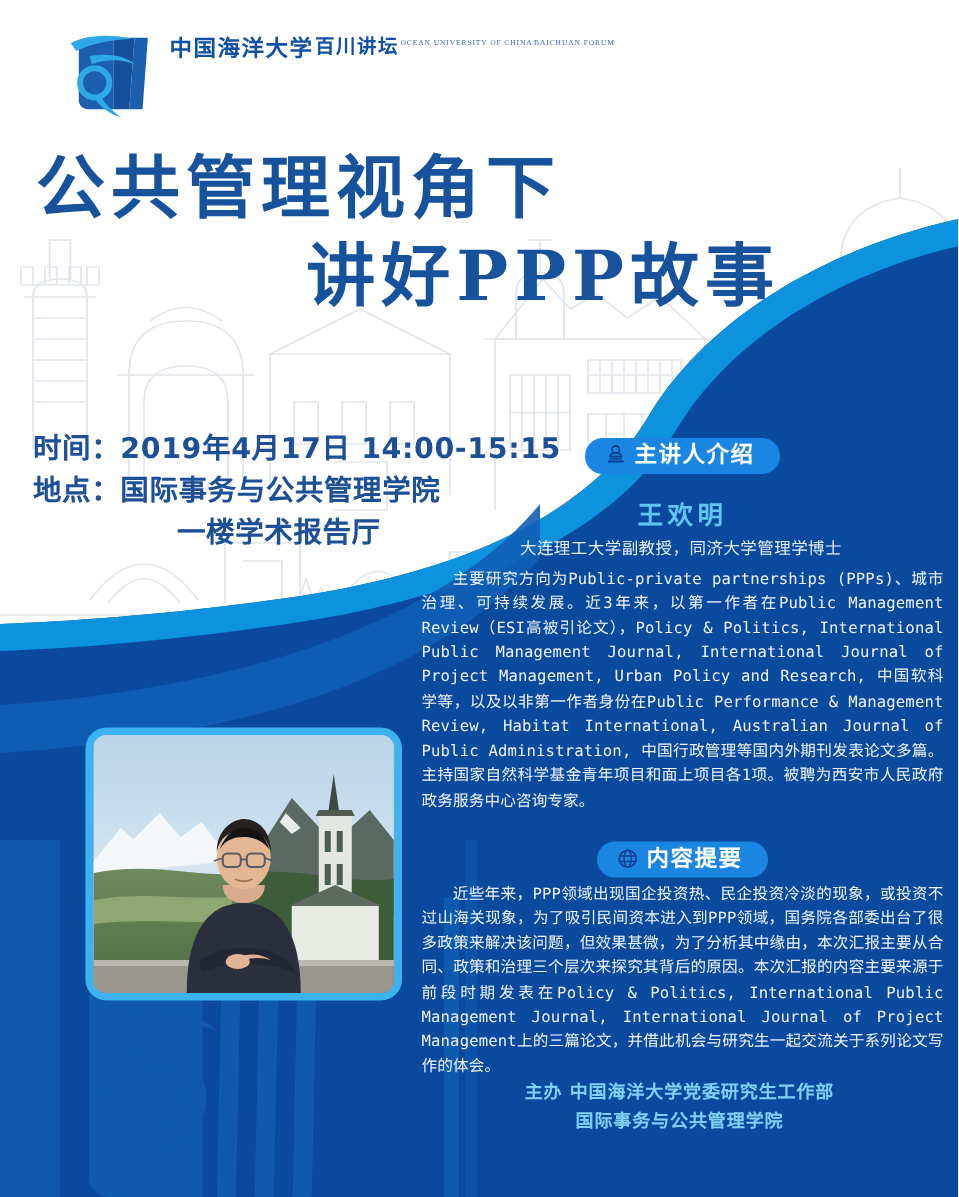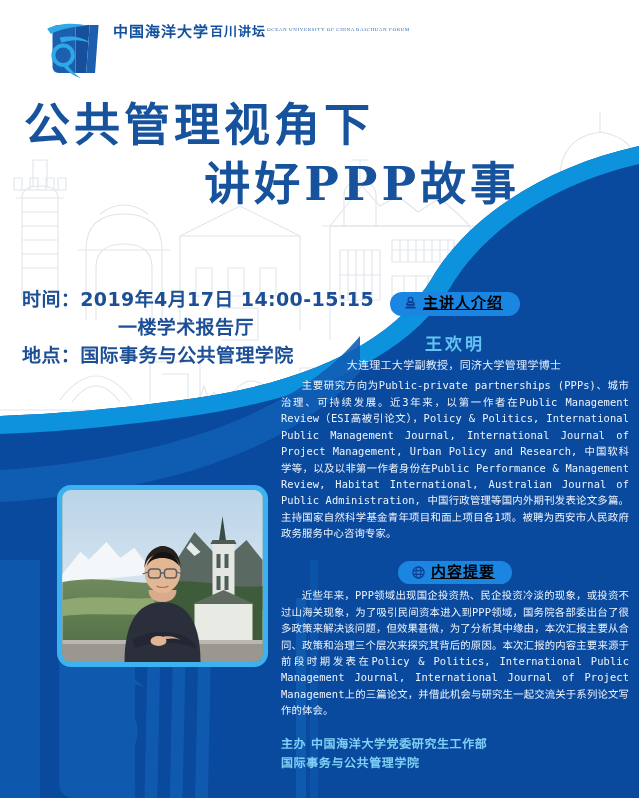--- a/index.html
+++ b/index.html
@@ -116,29 +116,28 @@
     right:10px;
     top:292px;
     width:348px;
     z-index:6;
   }
   .pill{
     display:inline-flex;
     align-items:center;
     gap:5px;
     background:#1b86e2;
-    color:#000000;
+    color:#ffffff;
     border-radius:14px;
     padding:3px 17px 4px 13px;
     font-family:"DejaVu Sans","Liberation Sans",sans-serif;
     font-weight:bold;
     font-size:15px;
     letter-spacing:1px;
     line-height:1.1;
-    text-decoration:underline;
   }
   .pill-row{text-align:center;}
   .pill-icon{
     width:15px;height:15px;
     display:inline-block;
     flex:0 0 auto;
   }
   .speaker-name{
     text-align:center;
     color:#63c3f2;
@@ -166,22 +165,21 @@
     line-height:1.58;
     text-align:justify;
     text-justify:inter-character;
     letter-spacing:0.1px;
     margin-top:3px;
   }
   .body-text p{margin:0;text-indent:2em;}
   .summary-gap{height:16px;}
   .pill-row.second{margin-top:3px;}
   .organizer{
-    margin-top:16px;
-    text-align:left;
+    text-align:center;
     color:#7fd0f6;
     font-family:"DejaVu Sans","Liberation Sans",sans-serif;
     font-weight:bold;
     font-size:12px;
     line-height:1.6;
     letter-spacing:0.6px;
     padding-right:4px;
   }
 
   
@@ -347,22 +345,22 @@
     </div>
   </div>
 
   <div class="title-wrap">
     <div class="title-line l1">公共管理视角下</div>
     <div class="title-line l2">讲好PPP故事</div>
   </div>
 
   <div class="meta-block">
     <div class="meta-row"><span>时间：</span><span>2019年4月17日 14:00-15:15</span></div>
+    <div class="meta-row"><span>地点：</span><span>国际事务与公共管理学院</span></div>
     <div class="meta-row indent"><span>一楼学术报告厅</span></div>
-    <div class="meta-row"><span>地点：</span><span>国际事务与公共管理学院</span></div>
   </div>
 
   <div class="photo-frame">
     <svg viewBox="0 0 200 172">
       <rect x="0" y="0" width="200" height="172" fill="url(#photoSky)"></rect>
 
       <path d="M0 84 L18 62 L30 72 L44 52 L58 68 L72 58 L86 76 L100 66 L112 82 L0 94 Z" fill="#e9eef2"></path>
       <path d="M0 84 L18 62 L26 70 L34 62 L44 52 L52 62 L58 68 L66 62 L72 58 L80 70 L86 76 L94 70 L100 66 L108 74 L112 82 L0 92 Z" fill="#f4f7f9"></path>
 
       <path d="M104 86 L132 42 L160 72 L184 50 L200 70 L200 120 L104 120 Z" fill="#5a6a62"></path>

